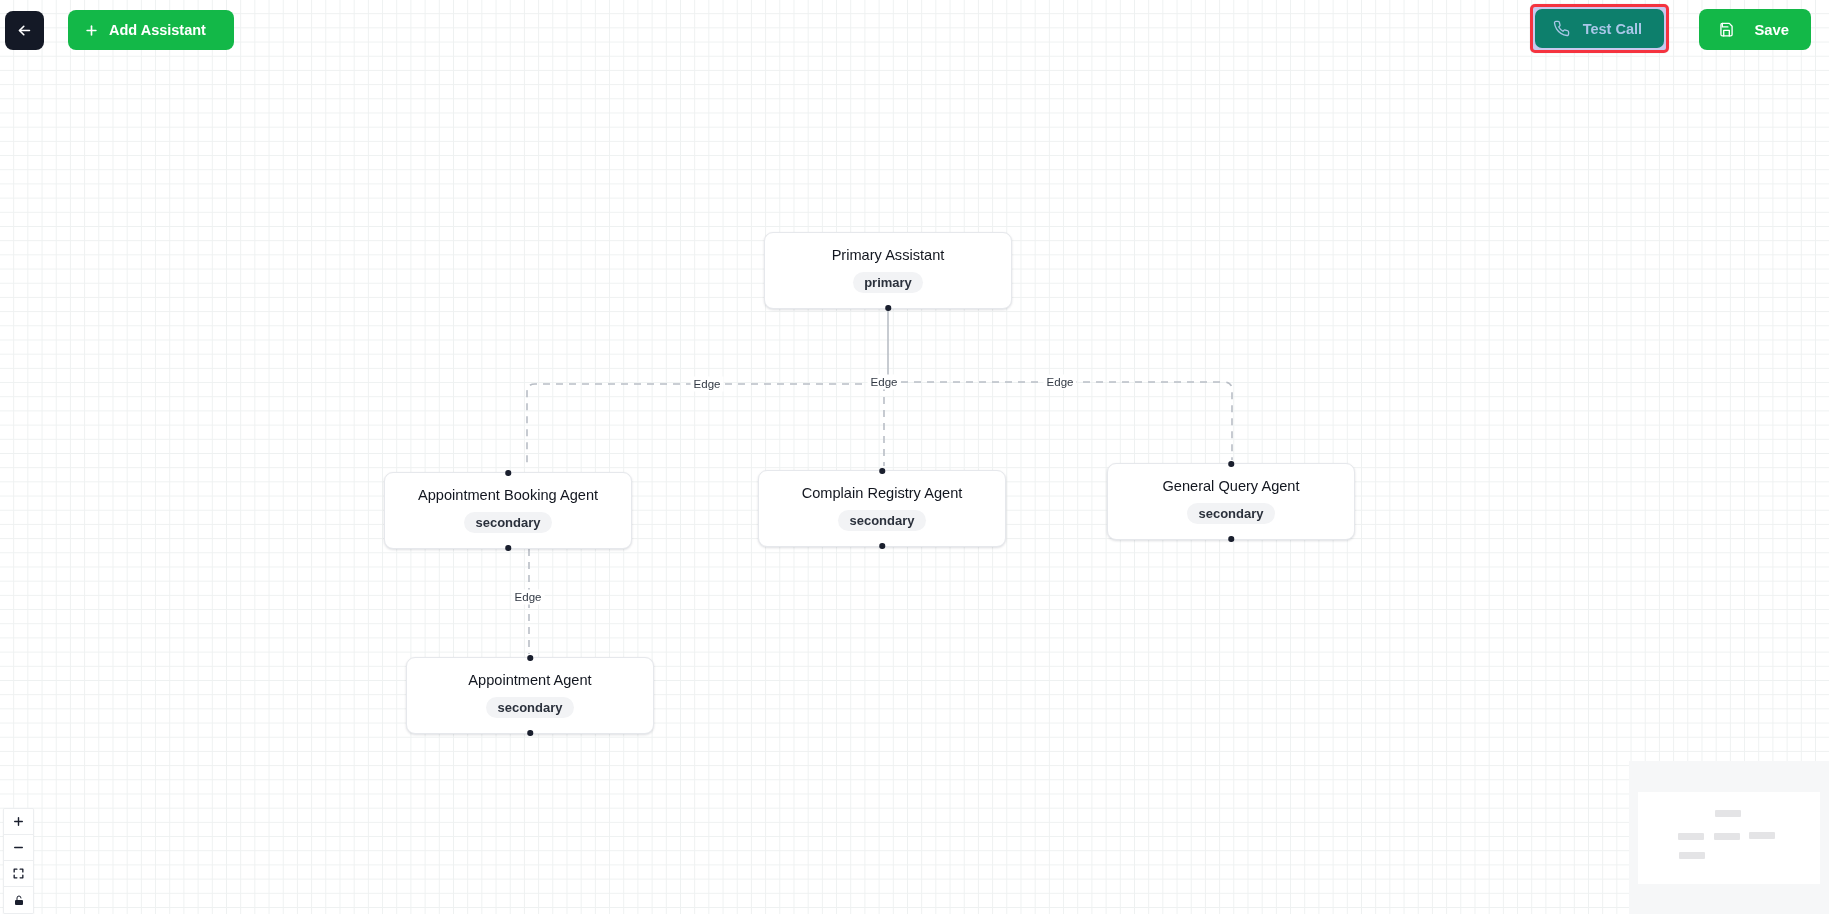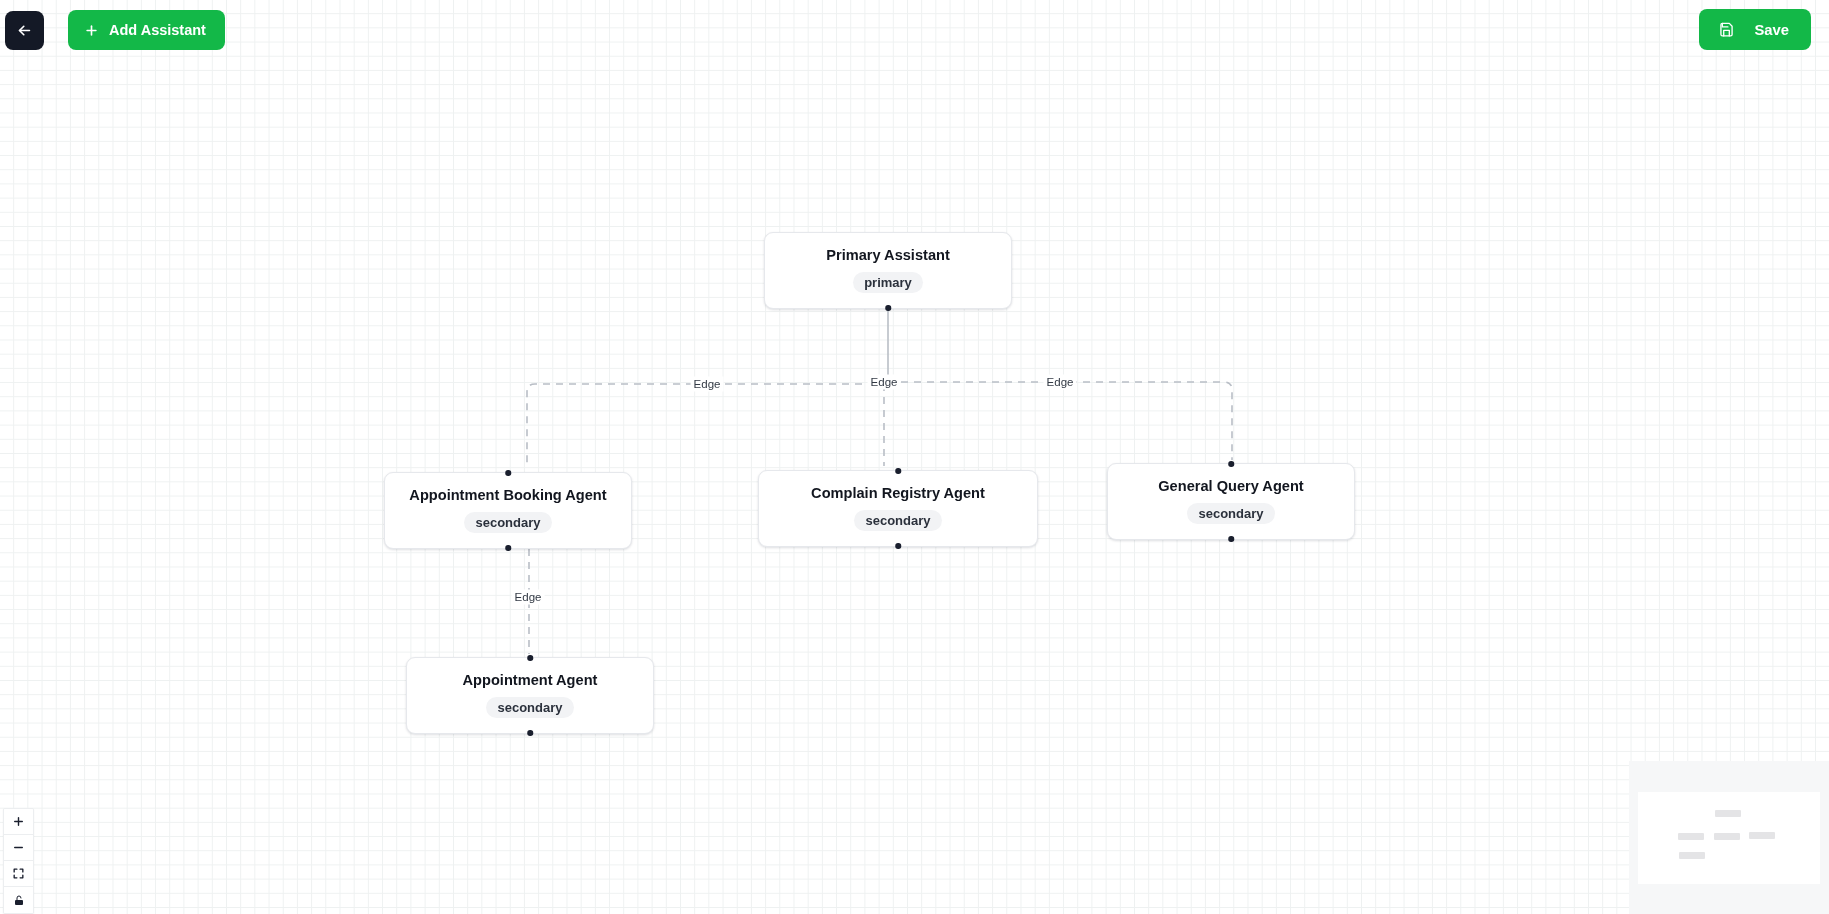--- a/index.html
+++ b/index.html
@@ -55,21 +55,21 @@
     box-shadow: 0 1px 3px rgba(16, 24, 40, 0.09), 0 1px 2px rgba(16, 24, 40, 0.05);
     display: flex;
     flex-direction: column;
     align-items: center;
     justify-content: center;
     padding: 13px 18px 15px 18px;
     cursor: grab;
   }
   .node-title {
     font-size: 14.6px;
-    font-weight: bold;
+    font-weight: normal;
     color: #12161f;
     line-height: 19px;
     white-space: nowrap;
     text-align: center;
   }
   .node-badge {
     margin-top: 7px;
     background: #f2f3f5;
     color: #2b313c;
     font-size: 13px;
@@ -122,21 +122,21 @@
   .btn-add {
     position: absolute;
     left: 68px;
     top: 10px;
     height: 40px;
     background: #13b848;
     border-radius: 8px;
     display: flex;
     align-items: center;
     gap: 10px;
-    padding: 0 19px 0 16px;
+    padding: 0 28px 0 16px;
     color: #ffffff;
     font-size: 14.5px;
     font-weight: bold;
     cursor: pointer;
     border: none;
     white-space: nowrap;
   }
 
   .btn-testcall-wrap {
     position: absolute;
@@ -271,21 +271,21 @@
     <span class="handle bottom"></span>
   </div>
 
   <div class="node" style="left:384px; top:472px; width:248px;">
     <div class="node-title">Appointment Booking Agent</div>
     <div class="node-badge">secondary</div>
     <span class="handle top"></span>
     <span class="handle bottom"></span>
   </div>
 
-  <div class="node" style="left:758px; top:470px; width:280px;">
+  <div class="node" style="left:758px; top:470px; width:248px;">
     <div class="node-title">Complain Registry Agent</div>
     <div class="node-badge">secondary</div>
     <span class="handle top"></span>
     <span class="handle bottom"></span>
   </div>
 
   <div class="node" style="left:1107px; top:463px; width:248px;">
     <div class="node-title">General Query Agent</div>
     <div class="node-badge">secondary</div>
     <span class="handle top"></span>
@@ -311,20 +311,28 @@
   </button>
 
   <button class="btn-add">
     <svg class="icon-svg" width="15" height="15" viewBox="0 0 24 24" fill="none" stroke="#ffffff" stroke-width="2.6" stroke-linecap="round">
       <line x1="12" y1="5" x2="12" y2="19"></line>
       <line x1="5" y1="12" x2="19" y2="12"></line>
     </svg>
     <span>Add Assistant</span>
   </button>
 
+  <div class="btn-testcall-wrap">
+    <button class="btn-testcall">
+      <svg class="icon-svg" width="17" height="17" viewBox="0 0 24 24" fill="none" stroke="#a9c7e8" stroke-width="1.9" stroke-linecap="round" stroke-linejoin="round">
+        <path d="M22 16.92v3a2 2 0 0 1-2.18 2 19.79 19.79 0 0 1-8.63-3.07 19.5 19.5 0 0 1-6-6 19.79 19.79 0 0 1-3.07-8.67A2 2 0 0 1 4.11 2h3a2 2 0 0 1 2 1.72c.127.96.362 1.903.7 2.81a2 2 0 0 1-.45 2.11L8.09 9.91a16 16 0 0 0 6 6l1.27-1.27a2 2 0 0 1 2.11-.45c.907.338 1.85.573 2.81.7A2 2 0 0 1 22 16.92z"></path>
+      </svg>
+      <span>Test Call</span>
+    </button>
+  </div>
 
   <button class="btn-save">
     <svg class="icon-svg" width="18" height="18" viewBox="0 0 24 24" fill="none" stroke="#ffffff" stroke-width="1.9" stroke-linecap="round" stroke-linejoin="round">
       <path d="M17 21H7a2 2 0 0 1-2-2V5a2 2 0 0 1 2-2h10l4 4v12a2 2 0 0 1-2 2z" transform="translate(0.6,0.4) scale(0.93)"></path>
       <polyline points="17 21 17 13 9 13 9 21" transform="translate(0.6,0.4) scale(0.93)"></polyline>
       <polyline points="7 3 7 8 15 8" transform="translate(0.6,0.4) scale(0.93)"></polyline>
     </svg>
     <span>Save</span>
   </button>
 

